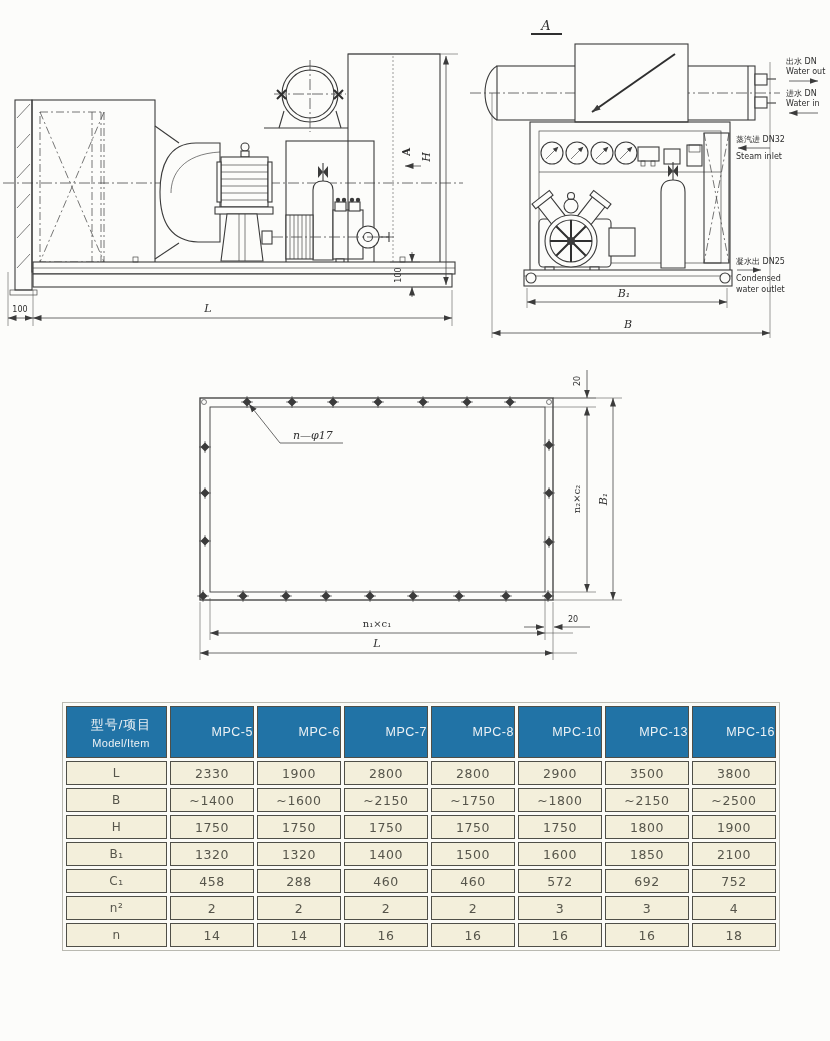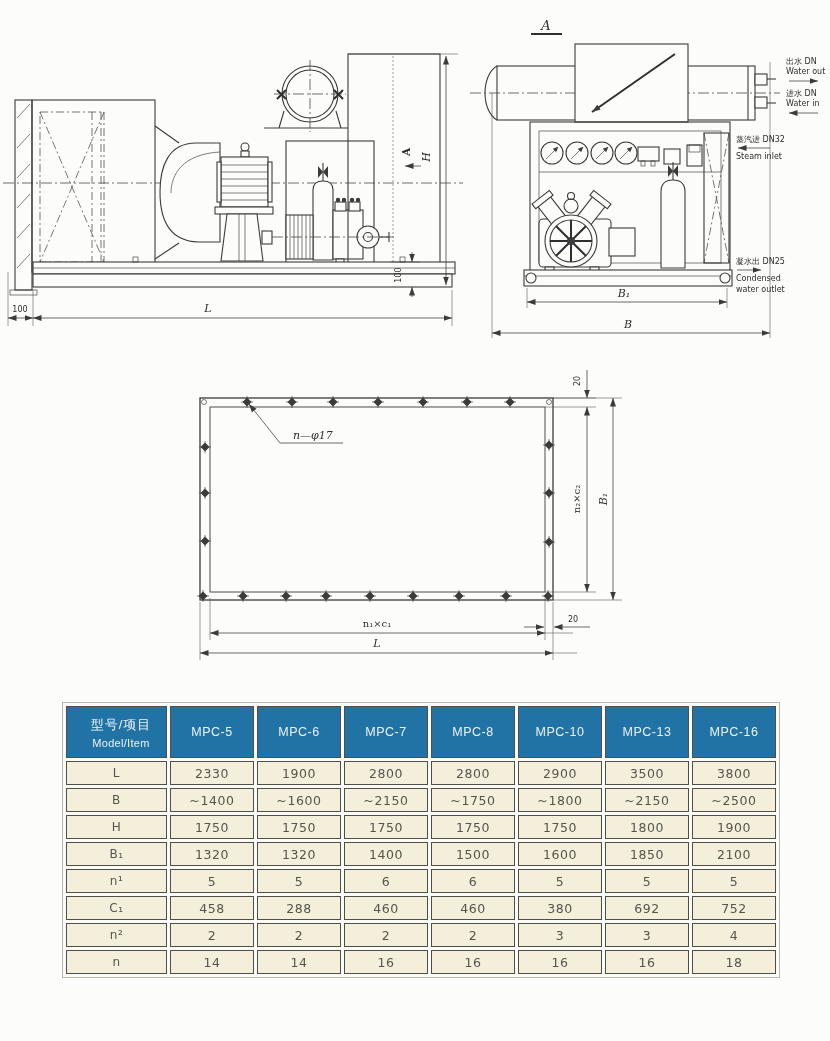--- a/index.html
+++ b/index.html
@@ -18,21 +18,21 @@
   .ext{fill:none;stroke:#4a4a4a;stroke-width:.55;}
   .fd{fill:#3b3b3b;stroke:none;}
   .dtxt{font-family:"DejaVu Serif",serif;font-style:italic;font-size:11px;fill:#2d2d2d;}
   .dtxt2{font-family:"DejaVu Serif",serif;font-size:10px;fill:#2d2d2d;}
   .stxt{font-family:"DejaVu Sans",sans-serif;font-size:8px;fill:#2d2d2d;}
   
   #spec{position:absolute;left:62px;top:702px;border:1px solid #b9b9b1;background:#fbfbf7;}
   #spec table{border-collapse:separate;border-spacing:3px;}
   #spec th,#spec td{border:1px solid #4f4f48;box-sizing:border-box;padding:0;}
   #spec th.mod{background:#2173a6;color:#edf2f5;font-weight:normal;font-size:12.5px;
-               width:84px;height:52px;text-align:center;letter-spacing:.5px;}
+               width:84px;height:52px;text-align:right;letter-spacing:.5px;}
   #spec th.item{background:#2173a6;color:#edf2f5;font-weight:normal;width:101px;height:52px;
                 text-align:center;padding-left:9px;}
   #spec th.item .cn{font-size:13px;letter-spacing:1px;}
   #spec th.item .en{font-size:11px;margin-top:3px;letter-spacing:.3px;}
   #spec td{background:#f3efdb;color:#56554b;text-align:center;font-size:12.5px;
            height:24px;letter-spacing:.6px;font-family:"DejaVu Sans",sans-serif;}
   #spec td.lbl{width:101px;font-size:12px;}
 </style>
 </head>
 <body>
@@ -411,36 +411,26 @@
         <td class="lbl">B₁</td>
         <td>1320</td>
         <td>1320</td>
         <td>1400</td>
         <td>1500</td>
         <td>1600</td>
         <td>1850</td>
         <td>2100</td>
       </tr>
       <tr>
-        <td class="lbl">n¹</td>
-        <td>5</td>
-        <td>5</td>
-        <td>6</td>
-        <td>6</td>
-        <td>5</td>
-        <td>5</td>
-        <td>5</td>
-      </tr>
-      <tr>
         <td class="lbl">C₁</td>
         <td>458</td>
         <td>288</td>
         <td>460</td>
         <td>460</td>
-        <td>380</td>
+        <td>572</td>
         <td>692</td>
         <td>752</td>
       </tr>
       <tr>
         <td class="lbl">n²</td>
         <td>2</td>
         <td>2</td>
         <td>2</td>
         <td>2</td>
         <td>3</td>

